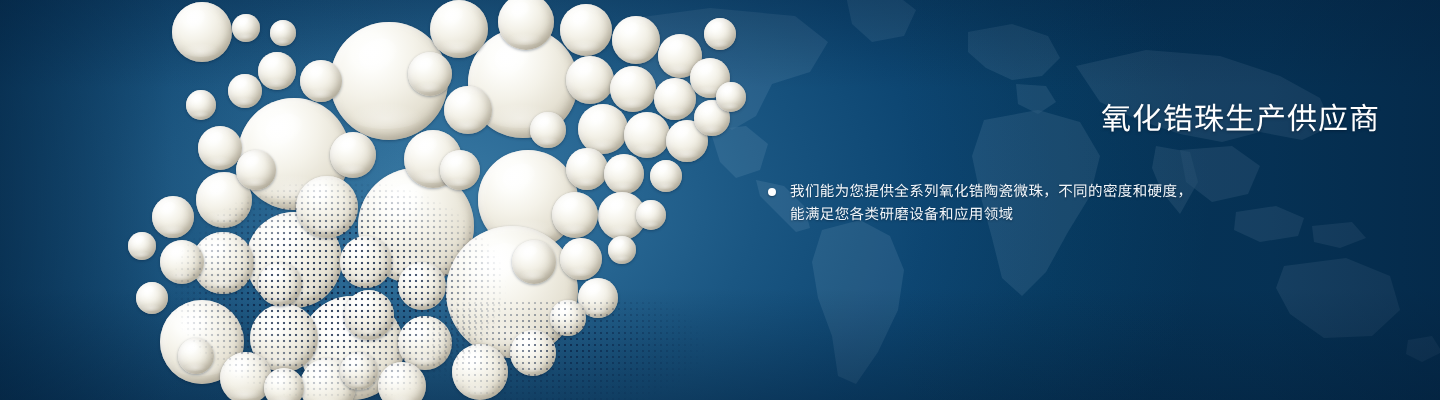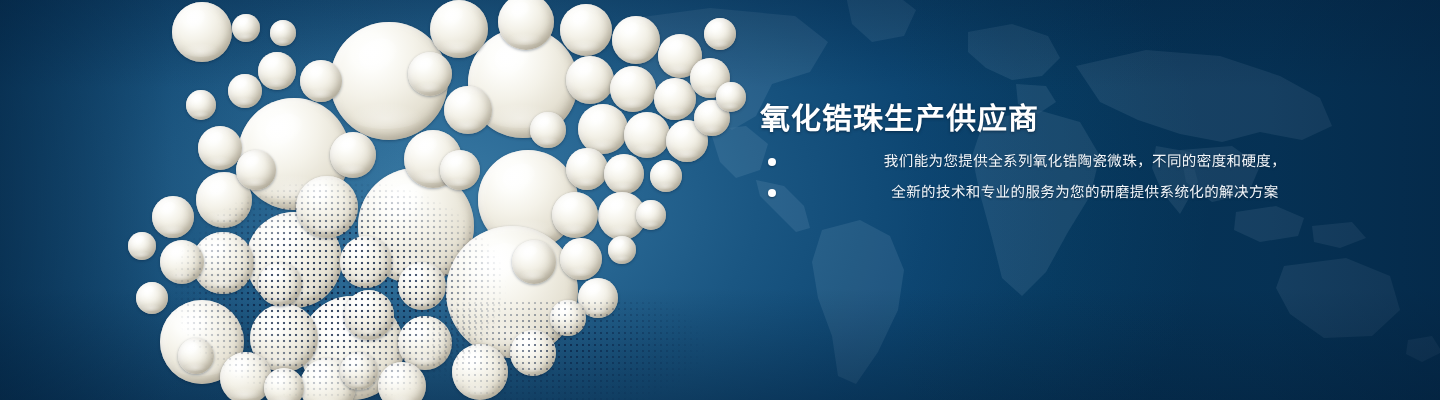--- a/index.html
+++ b/index.html
@@ -120,31 +120,31 @@
   .copy {
     position: absolute;
     left: 760px;
     top: 104px;
     width: 620px;
   }
   .headline {
     margin: 0;
     font-size: 30px;
     line-height: 1.0;
-    font-weight: 700;
+    font-weight: 400;
     letter-spacing: 1px;
     color: #ffffff;
     text-shadow: 0 1px 3px rgba(2,20,40,0.55);
     white-space: nowrap;
+    text-align: right;
   }
   .bullets {
     list-style: none;
-    margin: 16px 0 0 0;
+    margin: 46px 0 0 0;
     padding: 0;
-    text-align: center;
   }
   .bullet {
     position: relative;
     padding-left: 30px;
     margin-bottom: 8px;
     font-size: 14.5px;
     line-height: 23px;
     color: #f2f6fa;
     letter-spacing: 0.4px;
     text-shadow: 0 1px 2px rgba(2,20,40,0.5);
@@ -285,24 +285,21 @@
 
   <div class="copy">
 
     <h1 class="headline">氧化锆珠生产供应商</h1>
 
     <ul class="bullets">
 
       <li class="bullet">
         <span class="dot"></span>
         <span class="ln">我们能为您提供全系列氧化锆陶瓷微珠，不同的密度和硬度，</span>
+        <span class="ln">能满足您各类研磨设备和应用领域</span>
       </li>
 
-      <li class="bullet">
-        <span class="dot"></span>
-        <span class="ln">全新的技术和专业的服务为您的研磨提供系统化的解决方案</span>
-      </li>
 
 
     </ul>
   </div>
 
 </div>
 
 </body></html>

